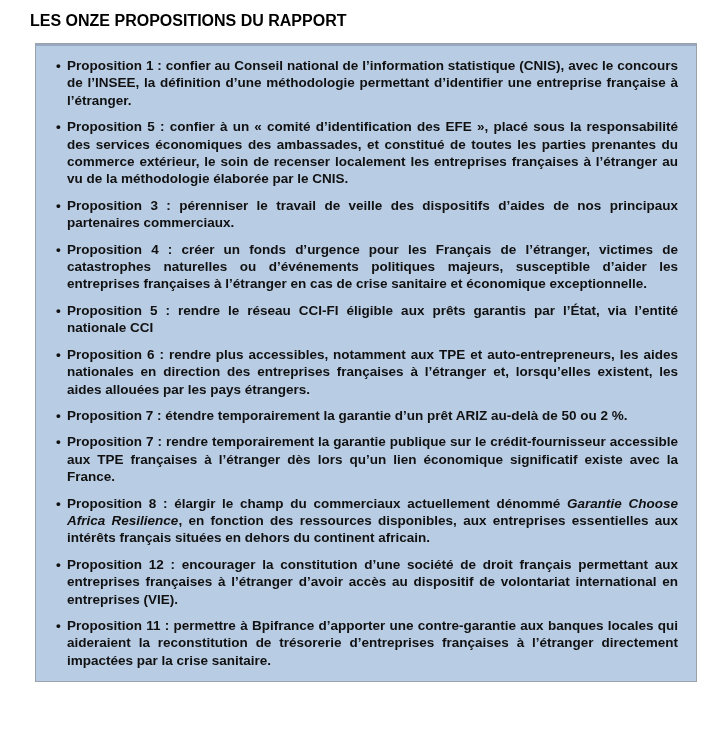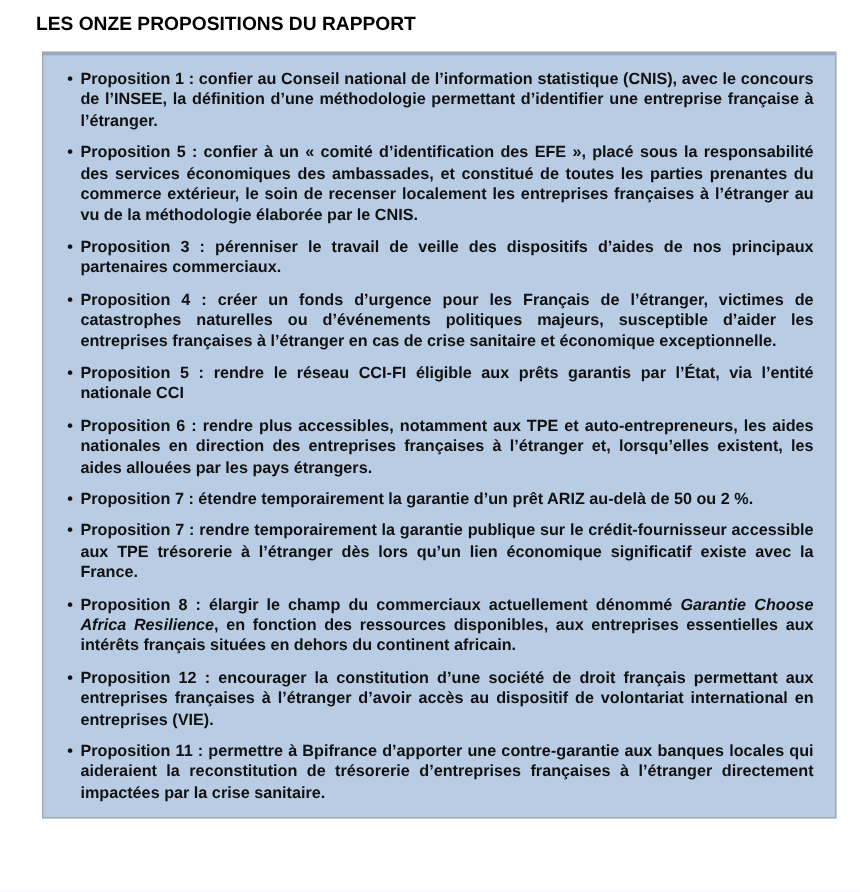--- a/index.html
+++ b/index.html
@@ -86,21 +86,21 @@
         <li class="prop-item">
           <span class="bullet">•</span>
           <div class="ptext"><span>Proposition 6 : </span><span class="run">rendre plus accessibles, notamment aux TPE et auto-entrepreneurs, les aides nationales en direction des entreprises françaises à l’étranger et, lorsqu’elles existent, les aides allouées par les pays étrangers.</span></div>
         </li>
         <li class="prop-item">
           <span class="bullet">•</span>
           <div class="ptext"><span>Proposition 7 : </span><span class="run">étendre temporairement la garantie d’un prêt ARIZ au-delà de 50 ou 2 %.</span></div>
         </li>
         <li class="prop-item">
           <span class="bullet">•</span>
-          <div class="ptext"><span>Proposition 7 : </span><span class="run">rendre temporairement la garantie publique sur le crédit-fournisseur accessible aux TPE trésorerie à l’étranger dès lors qu’un lien économique significatif existe avec la France.</span></div>
+          <div class="ptext"><span>Proposition 7 : </span><span class="run">rendre temporairement la garantie publique sur le crédit-fournisseur accessible aux TPE françaises à l’étranger dès lors qu’un lien économique significatif existe avec la France.</span></div>
         </li>
         <li class="prop-item">
           <span class="bullet">•</span>
           <div class="ptext"><span>Proposition 8 : </span><span class="run">élargir le champ du commerciaux actuellement dénommé </span><span class="run-italic">Garantie Choose Africa Resilience</span><span class="run">, en fonction des ressources disponibles, aux entreprises essentielles aux intérêts français situées en dehors du continent africain.</span></div>
         </li>
         <li class="prop-item">
           <span class="bullet">•</span>
           <div class="ptext"><span>Proposition 12 : </span><span class="run">encourager la constitution d’une société de droit français permettant aux entreprises françaises à l’étranger d’avoir accès au dispositif de volontariat international en entreprises (VIE).</span></div>
         </li>
         <li class="prop-item">

